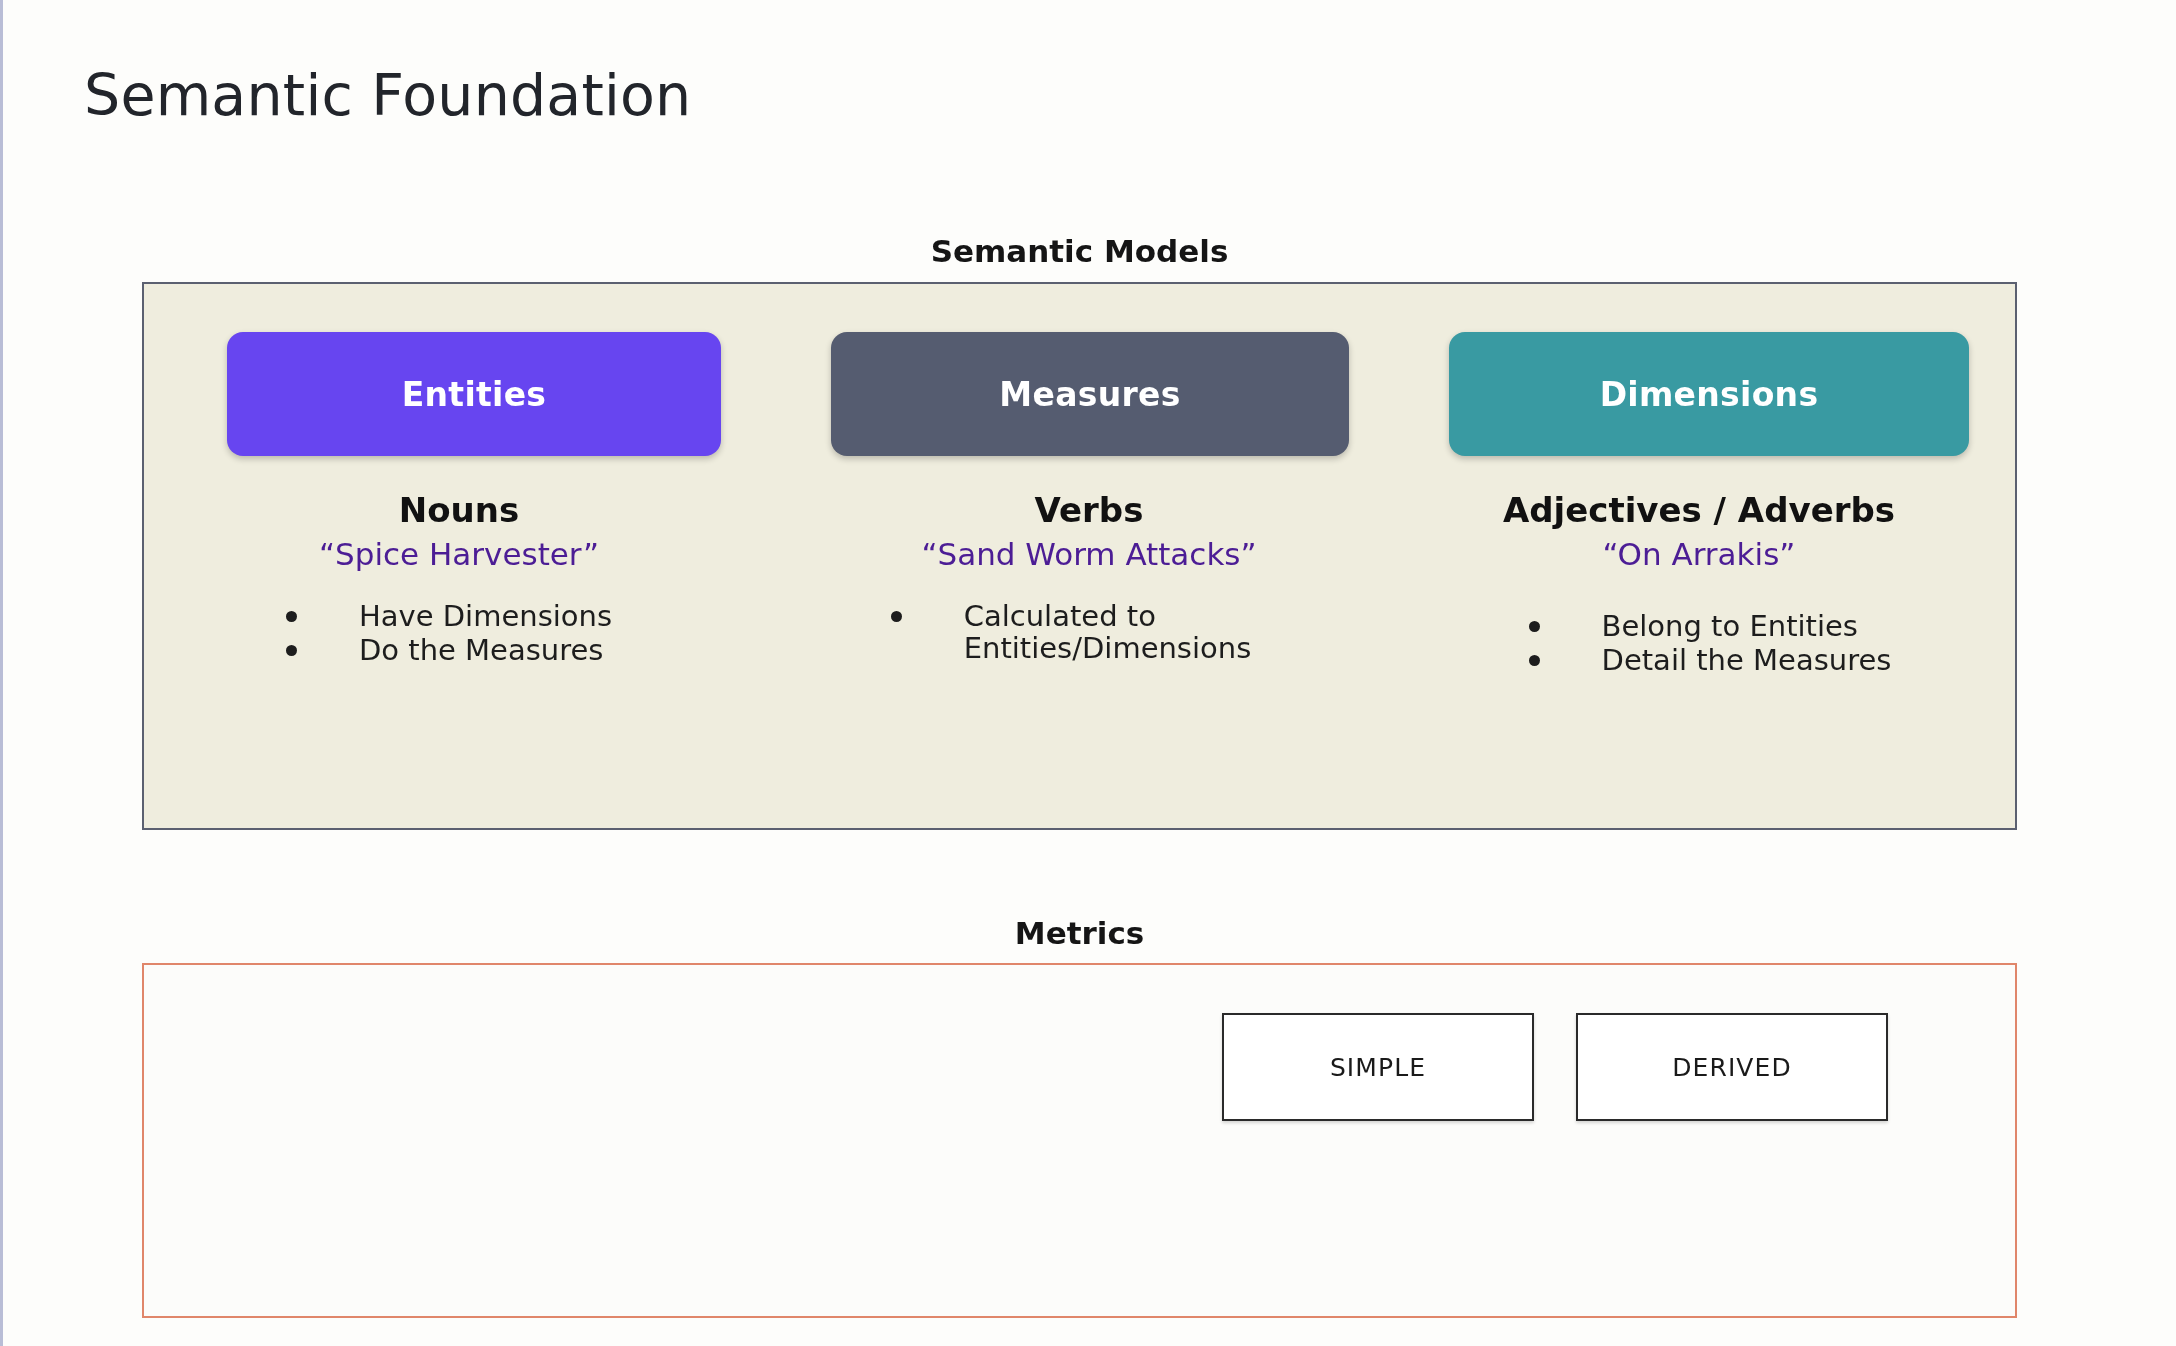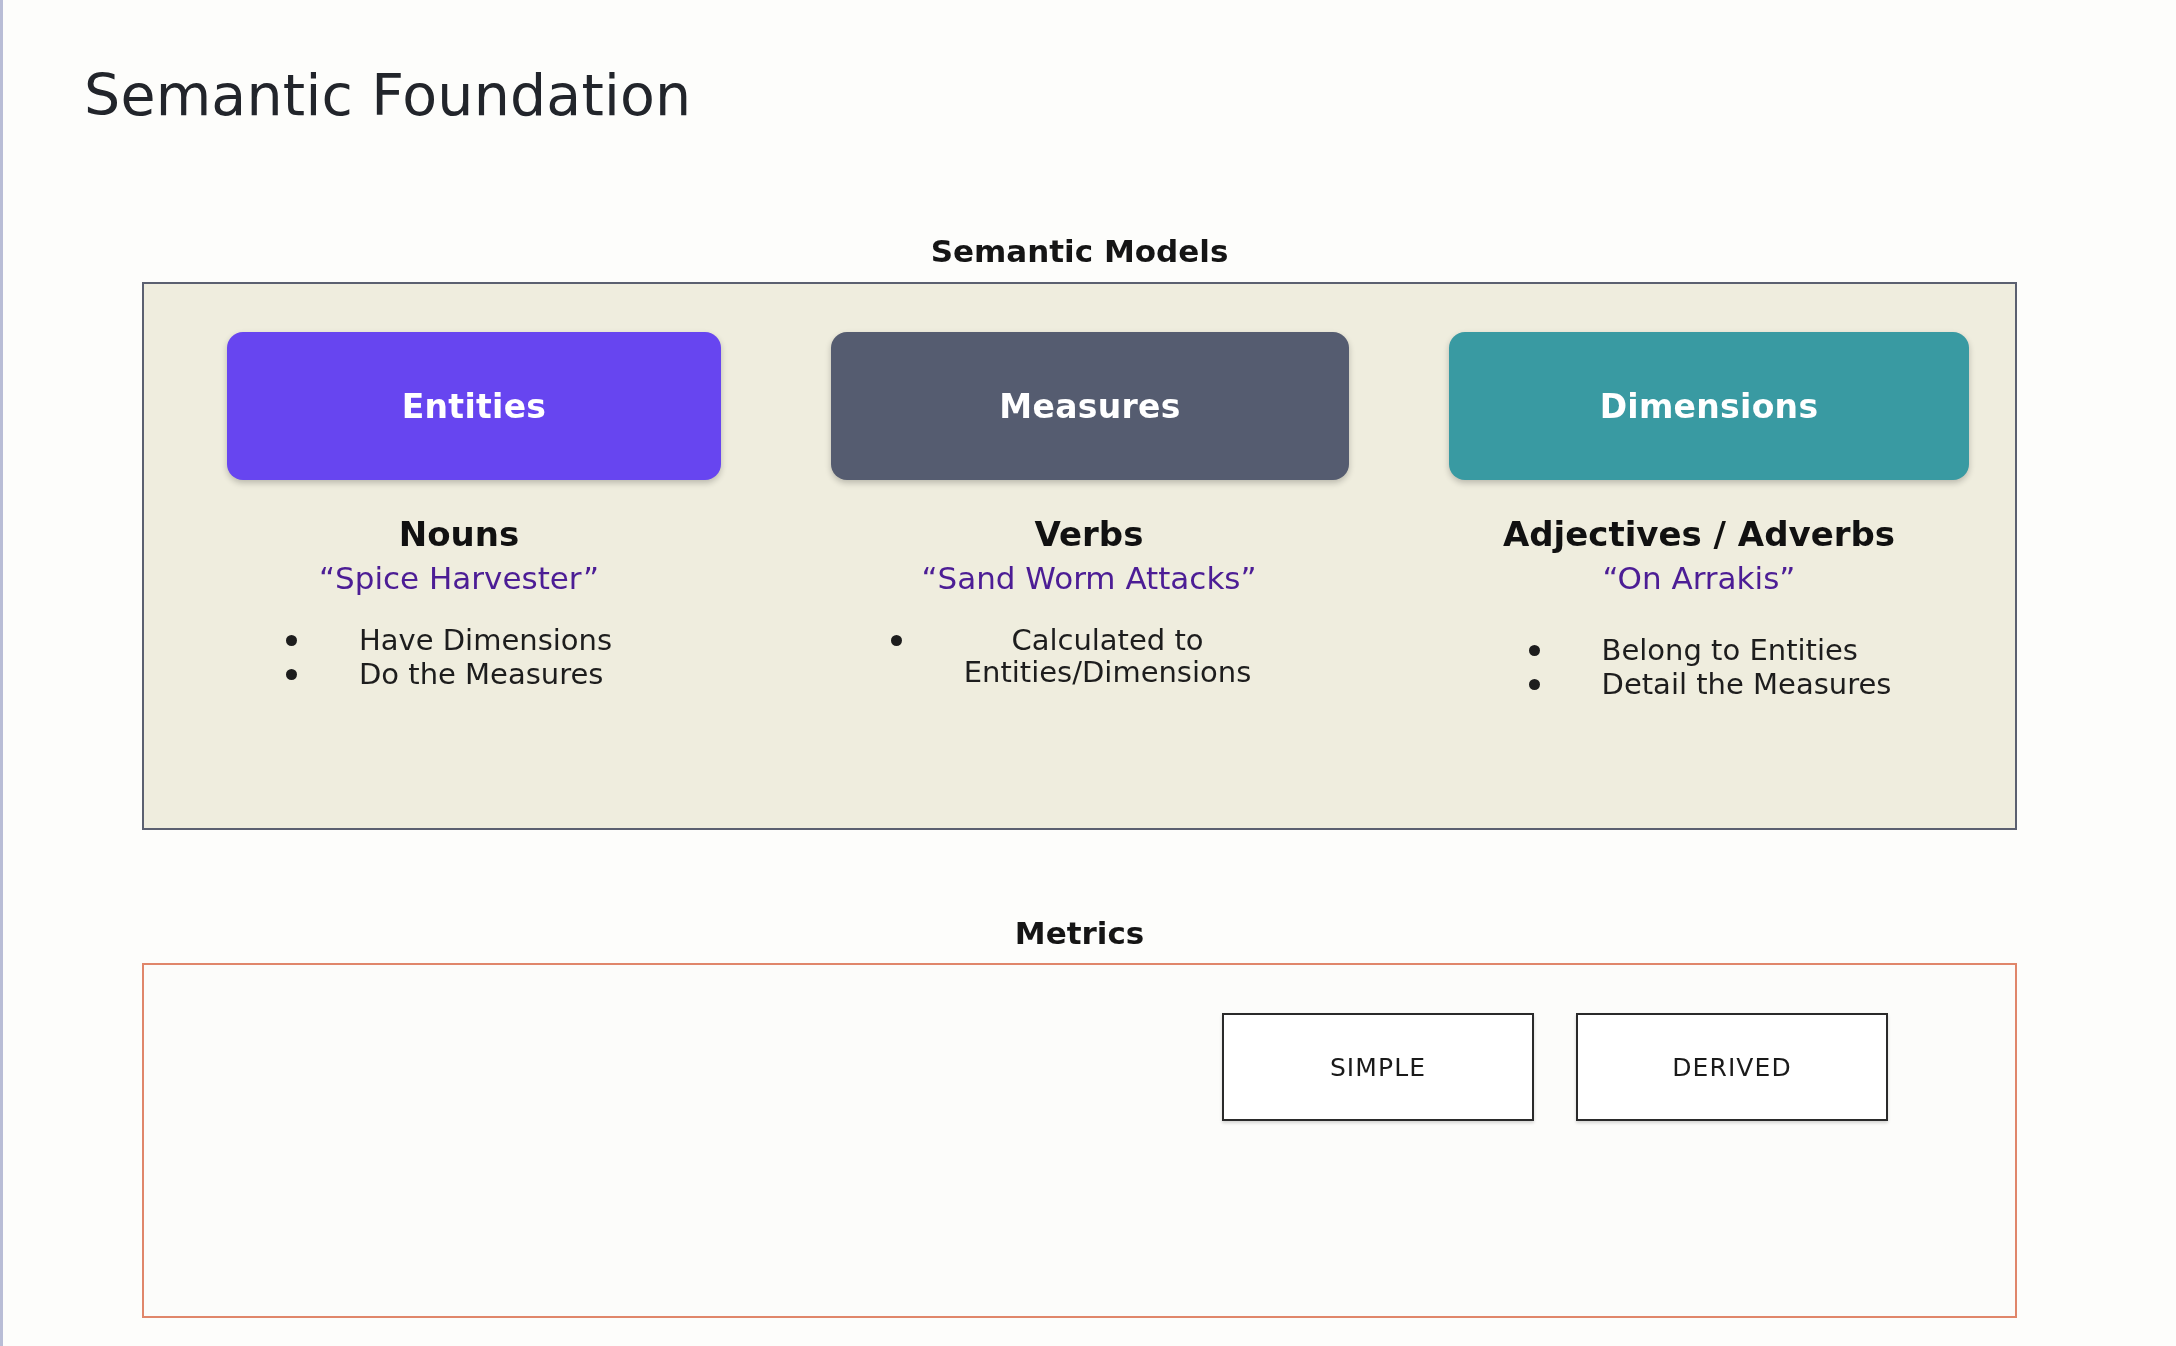--- a/index.html
+++ b/index.html
@@ -73,21 +73,21 @@
     position: absolute;
     top: 0;
     width: 560px;
     text-align: center;
   }
   #col-entities   { left: 35px; }
   #col-measures   { left: 665px; }
   #col-dimensions { left: 1275px; }
 
   .model-card {
-    height: 148px;
+    height: 124px;
     border-radius: 16px;
     display: flex;
     align-items: center;
     justify-content: center;
     color: #ffffff;
     font-size: 33px;
     font-weight: 700;
     letter-spacing: 0.3px;
     box-shadow: 0 3px 6px rgba(0,0,0,0.22);
     box-sizing: border-box;
@@ -118,21 +118,21 @@
     color: #4c1d95;
     margin-top: 6px;
     white-space: nowrap;
   }
 
   .bullets {
     margin: 0;
     padding: 0;
     list-style: none;
     display: inline-block;
-    text-align: center;
+    text-align: left;
     margin-top: 28px;
   }
   .bullets li {
     display: flex;
     align-items: flex-start;
     font-size: 29px;
     color: #1d1d1d;
     line-height: 1.12;
     margin-bottom: 2px;
   }

